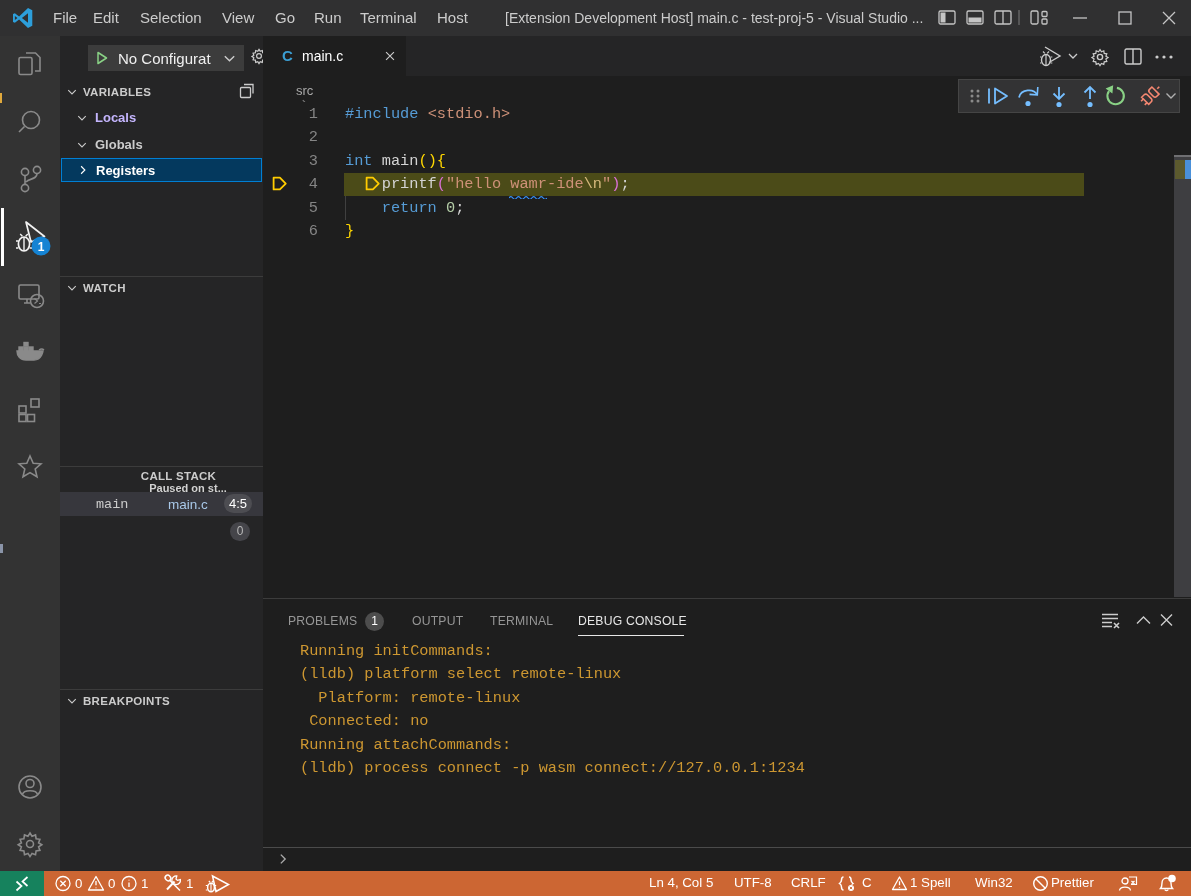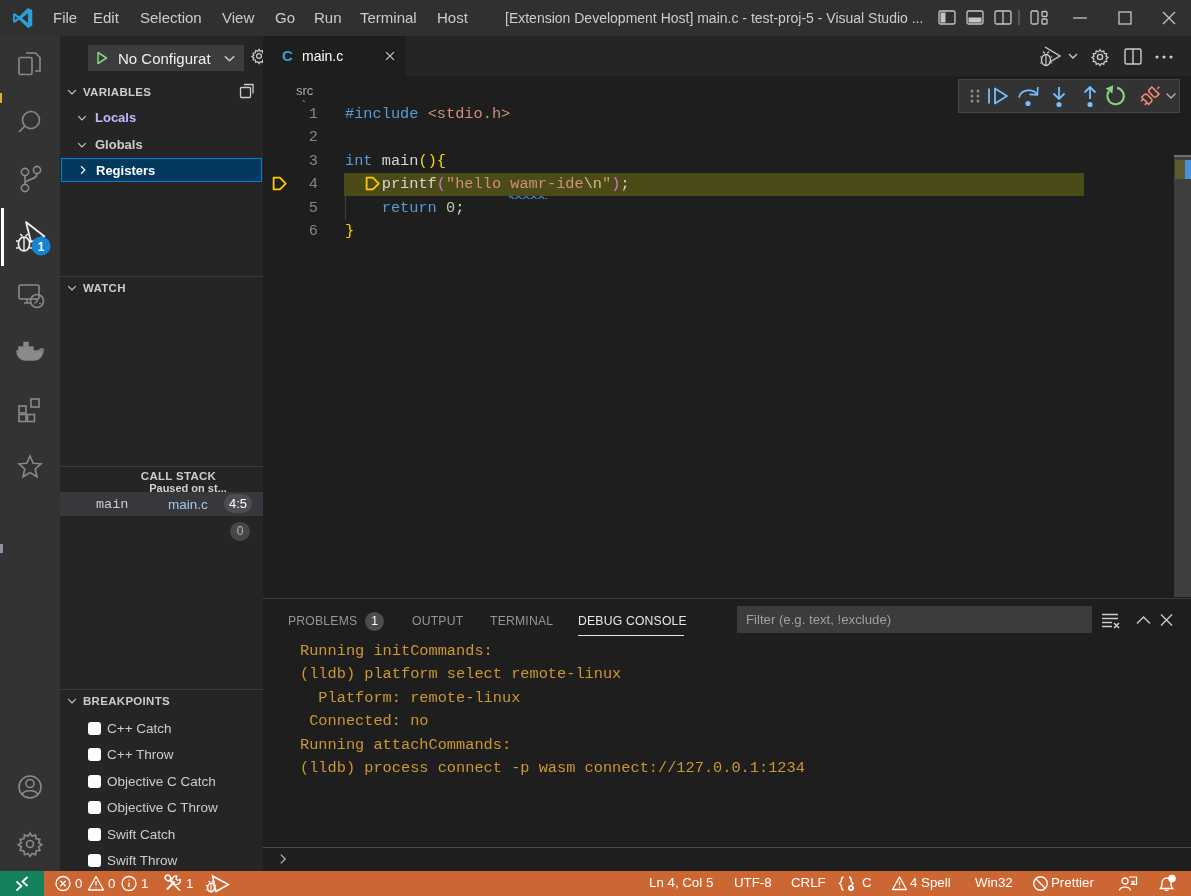--- a/index.html
+++ b/index.html
@@ -198,28 +198,20 @@
   <div class="abs" style="left:224px;top:494px;width:28px;height:19px;background:#4d4d52;border-radius:10px;color:#ffffff;font-size:13px;text-align:center;line-height:19px;">4:5</div>
   <div class="abs" style="left:230px;top:522px;width:20px;height:19px;background:#45454a;border-radius:10px;color:#b8b8b8;font-size:12px;text-align:center;line-height:19px;">0</div>
 
   <div class="abs" style="left:60px;top:689px;width:203px;height:1px;background:#3c3c3c;"></div>
   <div class="abs" style="left:66px;top:693px;width:190px;height:16px;display:flex;align-items:center;">
     <svg width="12" height="12" viewBox="0 0 16 16">
         <path d="M3 5.5 L8 10.5 L13 5.5" fill="none" stroke="#cccccc" stroke-width="1.5"></path>
       </svg>
     <span style="color:#cccccc;font-size:11.5px;font-weight:bold;margin-left:5px;letter-spacing:0.3px;">BREAKPOINTS</span>
   </div>
-  <div id="bplist" class="abs" style="left:88px;top:715px;color:#cccccc;font-size:13.5px;">
-    <div style="height:26.5px;display:flex;align-items:center;"><span style="width:13px;height:13px;background:#ffffff;border-radius:3px;margin-right:6px;"></span>C++ Catch</div>
-    <div style="height:26.5px;display:flex;align-items:center;"><span style="width:13px;height:13px;background:#ffffff;border-radius:3px;margin-right:6px;"></span>C++ Throw</div>
-    <div style="height:26.5px;display:flex;align-items:center;"><span style="width:13px;height:13px;background:#ffffff;border-radius:3px;margin-right:6px;"></span>Objective C Catch</div>
-    <div style="height:26.5px;display:flex;align-items:center;"><span style="width:13px;height:13px;background:#ffffff;border-radius:3px;margin-right:6px;"></span>Objective C Throw</div>
-    <div style="height:26.5px;display:flex;align-items:center;"><span style="width:13px;height:13px;background:#ffffff;border-radius:3px;margin-right:6px;"></span>Swift Catch</div>
-    <div style="height:26.5px;display:flex;align-items:center;"><span style="width:13px;height:13px;background:#ffffff;border-radius:3px;margin-right:6px;"></span>Swift Throw</div>
-  </div>
 
   <div class="abs" style="left:263px;top:36px;width:928px;height:40px;background:#252526;"></div>
   <div class="abs" style="left:263px;top:36px;width:143px;height:40px;background:#1e1e1e;"></div>
   <div class="abs" style="left:282px;top:47px;width:14px;height:18px;color:#3b9fd4;font-size:15px;font-weight:bold;">C</div>
   <div class="abs" style="left:302px;top:48px;color:#ffffff;font-size:14px;">main.c</div>
   <div class="abs" style="left:383px;top:49px;width:14px;height:14px;"><svg width="14" height="14" viewBox="0 0 16 16">
         <path d="M3.5 3.5 L12.5 12.5 M12.5 3.5 L3.5 12.5" stroke="#cccccc" stroke-width="1.3"></path>
       </svg></div>
 
   <div id="edactions" class="abs" style="left:1040px;top:44px;">
@@ -342,21 +334,20 @@
   <div class="abs" style="left:263px;top:598px;width:928px;height:273px;background:#1e1e1e;border-top:1px solid #3c3c3c;"></div>
   <div class="abs" style="left:0;top:612px;width:1060px;height:20px;font-size:12.2px;letter-spacing:0.2px;color:#969696;">
     <span class="abs" style="left:288px;top:2px;">PROBLEMS</span>
     <span class="abs" style="left:365px;top:0;width:19px;height:19px;background:#4d4d4d;border-radius:50%;color:#ffffff;text-align:center;line-height:19px;font-size:12px;letter-spacing:0;">1</span>
     <span class="abs" style="left:412px;top:2px;">OUTPUT</span>
     <span class="abs" style="left:490px;top:2px;">TERMINAL</span>
     <span class="abs" style="left:578px;top:2px;color:#e7e7e7;">DEBUG CONSOLE</span>
   </div>
   <div class="abs" style="left:578px;top:635px;width:106px;height:1px;background:#e7e7e7;"></div>
 
-  <div class="abs" style="left:737px;top:606px;width:355px;height:27px;background:#3c3c3c;color:#a0a0a0;font-size:13.2px;line-height:27px;padding-left:9px;">Filter (e.g. text, !exclude)</div>
   <div id="panelicons" class="abs" style="left:1100px;top:610px;">
     <svg width="85" height="20" viewBox="0 0 85 20">
       <g stroke="#cccccc" fill="none" stroke-width="1.4">
         <path d="M2 4.5 h16 M2 8.5 h16 M2 12.5 h10 M2 16.5 h10"></path>
         <path d="M14 13 l5 5 M19 13 l-5 5" stroke-width="1.6"></path>
         <path d="M37 13.5 l6.5 -6.5 6.5 6.5"></path>
         <path d="M61 4.5 l11 11 M72 4.5 l-11 11"></path>
       </g>
     </svg>
   </div>
@@ -428,21 +419,21 @@
         <circle cx="13" cy="13" r="3" fill="#ffffff"></circle>
         <path d="M11.8 11.8 l2.4 2.4 M14.2 11.8 l-2.4 2.4" stroke="#cc6633" stroke-width="0.9"></path>
       </svg>
     <span class="abs" style="left:242px;top:4px;">C</span>
     <svg class="abs" style="left:271px;top:4px;" width="17" height="17" viewBox="0 0 17 17">
         <g stroke="#ffffff" fill="none" stroke-width="1.3">
           <path d="M8.5 2 L15.5 14.5 H1.5 Z" stroke-linejoin="round"></path>
           <path d="M8.5 6.2 v4 M8.5 12.2 v0.8"></path>
         </g>
       </svg>
-    <span class="abs" style="left:290px;top:4px;">4 Spell</span>
+    <span class="abs" style="left:290px;top:4px;">1 Spell</span>
     <span class="abs" style="left:355px;top:4px;">Win32</span>
     <svg class="abs" style="left:412px;top:4px;" width="17" height="17" viewBox="0 0 17 17">
         <g stroke="#ffffff" fill="none" stroke-width="1.4">
           <circle cx="8.5" cy="8.5" r="6.8"></circle>
           <path d="M3.7 3.7 L13.3 13.3"></path>
         </g>
       </svg>
     <span class="abs" style="left:431px;top:4px;">Prettier</span>
     <svg class="abs" style="left:498px;top:3px;" width="20" height="19" viewBox="0 0 20 19">
         <g stroke="#ffffff" fill="none" stroke-width="1.3">

